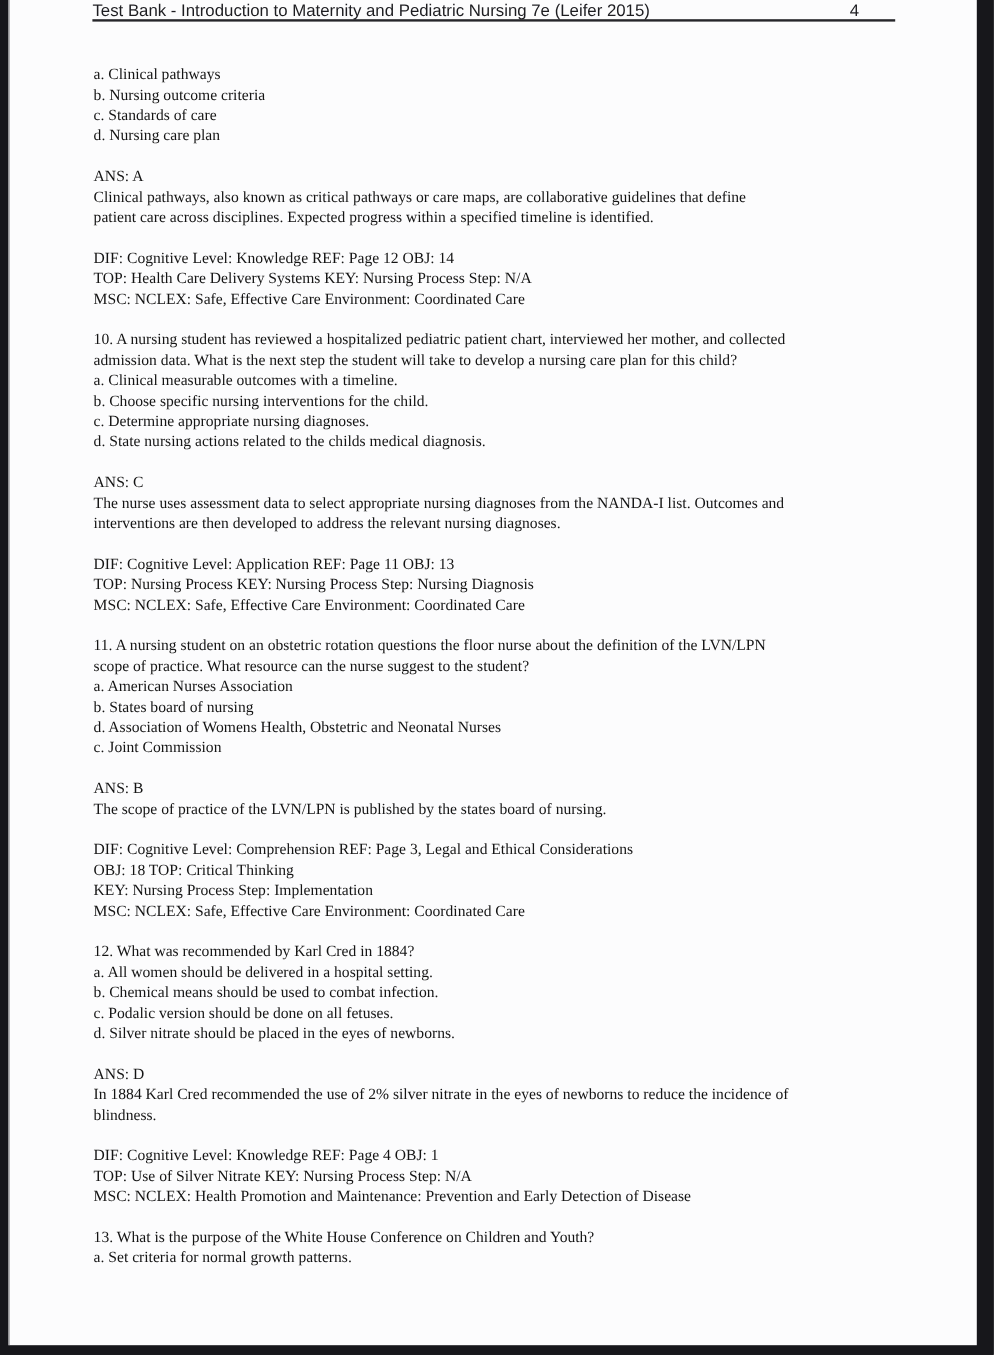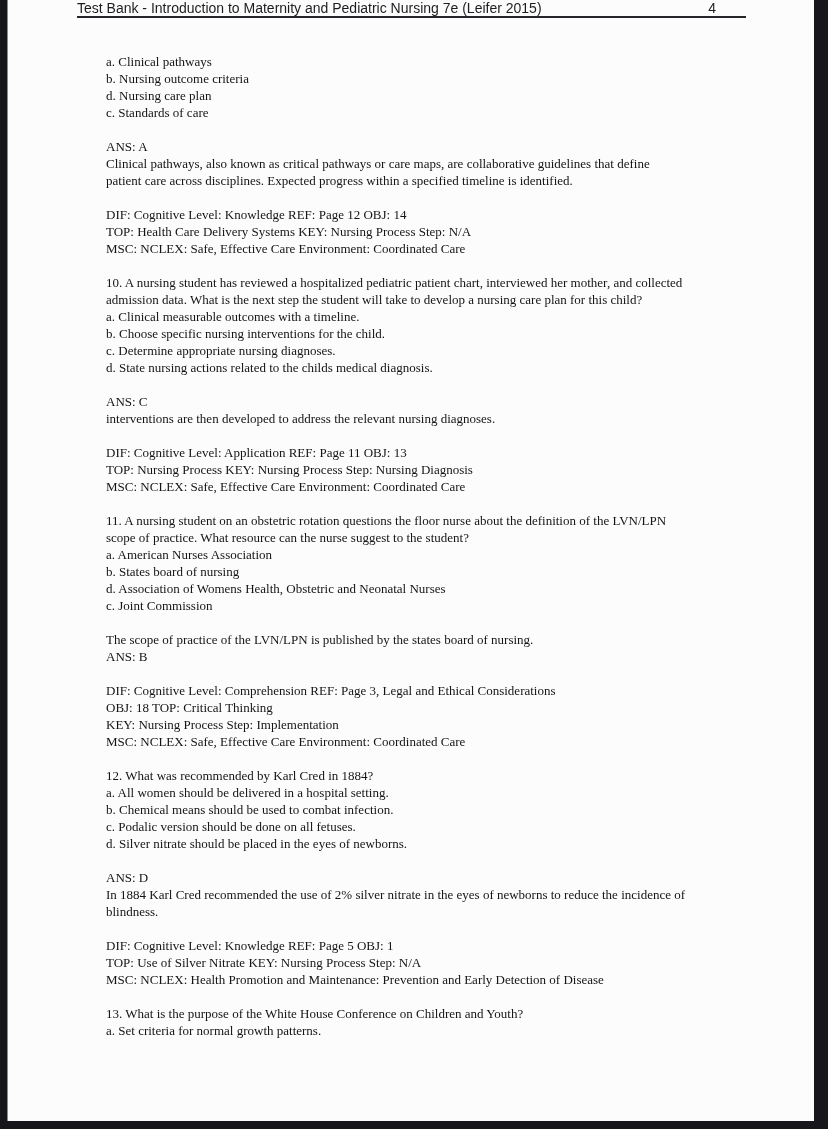--- a/index.html
+++ b/index.html
@@ -45,92 +45,92 @@
     padding-right: 30px; 
   }
   .doc-body {
     position: absolute;
     left: 70px;
     top: 53px;
     width: 700px;
     font-family: "Liberation Serif", serif;
     font-size: 13px;
     color: #141414;
-    margin-left: 28px;
   }
   .line {
     height: 17px;
     line-height: 17px;
     white-space: pre;
     overflow: visible;
   }
 </style>
 </head>
 <body>
 
 <div class="viewer">
   <div class="page">
     <div class="page-header">
       <span class="title">Test Bank - Introduction to Maternity and Pediatric Nursing 7e (Leifer 2015)</span>
       <span class="num">4</span>
     </div>
     <div class="doc-body">
         <div class="line">a. Clinical pathways</div>
         <div class="line">b. Nursing outcome criteria</div>
+        <div class="line">c. Standards of care</div>
         <div class="line">d. Nursing care plan</div>
-        <div class="line">c. Standards of care</div>
         <div class="line"></div>
         <div class="line">ANS: A</div>
         <div class="line">Clinical pathways, also known as critical pathways or care maps, are collaborative guidelines that define</div>
         <div class="line">patient care across disciplines. Expected progress within a specified timeline is identified.</div>
         <div class="line"></div>
         <div class="line">DIF: Cognitive Level: Knowledge REF: Page 12 OBJ: 14</div>
         <div class="line">TOP: Health Care Delivery Systems KEY: Nursing Process Step: N/A</div>
         <div class="line">MSC: NCLEX: Safe, Effective Care Environment: Coordinated Care</div>
         <div class="line"></div>
         <div class="line">10. A nursing student has reviewed a hospitalized pediatric patient chart, interviewed her mother, and collected</div>
         <div class="line">admission data. What is the next step the student will take to develop a nursing care plan for this child?</div>
         <div class="line">a. Clinical measurable outcomes with a timeline.</div>
         <div class="line">b. Choose specific nursing interventions for the child.</div>
         <div class="line">c. Determine appropriate nursing diagnoses.</div>
         <div class="line">d. State nursing actions related to the childs medical diagnosis.</div>
         <div class="line"></div>
         <div class="line">ANS: C</div>
+        <div class="line">The nurse uses assessment data to select appropriate nursing diagnoses from the NANDA-I list. Outcomes and</div>
         <div class="line">interventions are then developed to address the relevant nursing diagnoses.</div>
         <div class="line"></div>
         <div class="line">DIF: Cognitive Level: Application REF: Page 11 OBJ: 13</div>
         <div class="line">TOP: Nursing Process KEY: Nursing Process Step: Nursing Diagnosis</div>
         <div class="line">MSC: NCLEX: Safe, Effective Care Environment: Coordinated Care</div>
         <div class="line"></div>
         <div class="line">11. A nursing student on an obstetric rotation questions the floor nurse about the definition of the LVN/LPN</div>
         <div class="line">scope of practice. What resource can the nurse suggest to the student?</div>
         <div class="line">a. American Nurses Association</div>
         <div class="line">b. States board of nursing</div>
         <div class="line">d. Association of Womens Health, Obstetric and Neonatal Nurses</div>
         <div class="line">c. Joint Commission</div>
         <div class="line"></div>
+        <div class="line">ANS: B</div>
         <div class="line">The scope of practice of the LVN/LPN is published by the states board of nursing.</div>
-        <div class="line">ANS: B</div>
         <div class="line"></div>
         <div class="line">DIF: Cognitive Level: Comprehension REF: Page 3, Legal and Ethical Considerations</div>
         <div class="line">OBJ: 18 TOP: Critical Thinking</div>
         <div class="line">KEY: Nursing Process Step: Implementation</div>
         <div class="line">MSC: NCLEX: Safe, Effective Care Environment: Coordinated Care</div>
         <div class="line"></div>
         <div class="line">12. What was recommended by Karl Cred in 1884?</div>
         <div class="line">a. All women should be delivered in a hospital setting.</div>
         <div class="line">b. Chemical means should be used to combat infection.</div>
         <div class="line">c. Podalic version should be done on all fetuses.</div>
         <div class="line">d. Silver nitrate should be placed in the eyes of newborns.</div>
         <div class="line"></div>
         <div class="line">ANS: D</div>
         <div class="line">In 1884 Karl Cred recommended the use of 2% silver nitrate in the eyes of newborns to reduce the incidence of</div>
         <div class="line">blindness.</div>
         <div class="line"></div>
-        <div class="line">DIF: Cognitive Level: Knowledge REF: Page 5 OBJ: 1</div>
+        <div class="line">DIF: Cognitive Level: Knowledge REF: Page 4 OBJ: 1</div>
         <div class="line">TOP: Use of Silver Nitrate KEY: Nursing Process Step: N/A</div>
         <div class="line">MSC: NCLEX: Health Promotion and Maintenance: Prevention and Early Detection of Disease</div>
         <div class="line"></div>
         <div class="line">13. What is the purpose of the White House Conference on Children and Youth?</div>
         <div class="line">a. Set criteria for normal growth patterns.</div>
       </div>
   </div>
 </div>
 
 </body></html>

